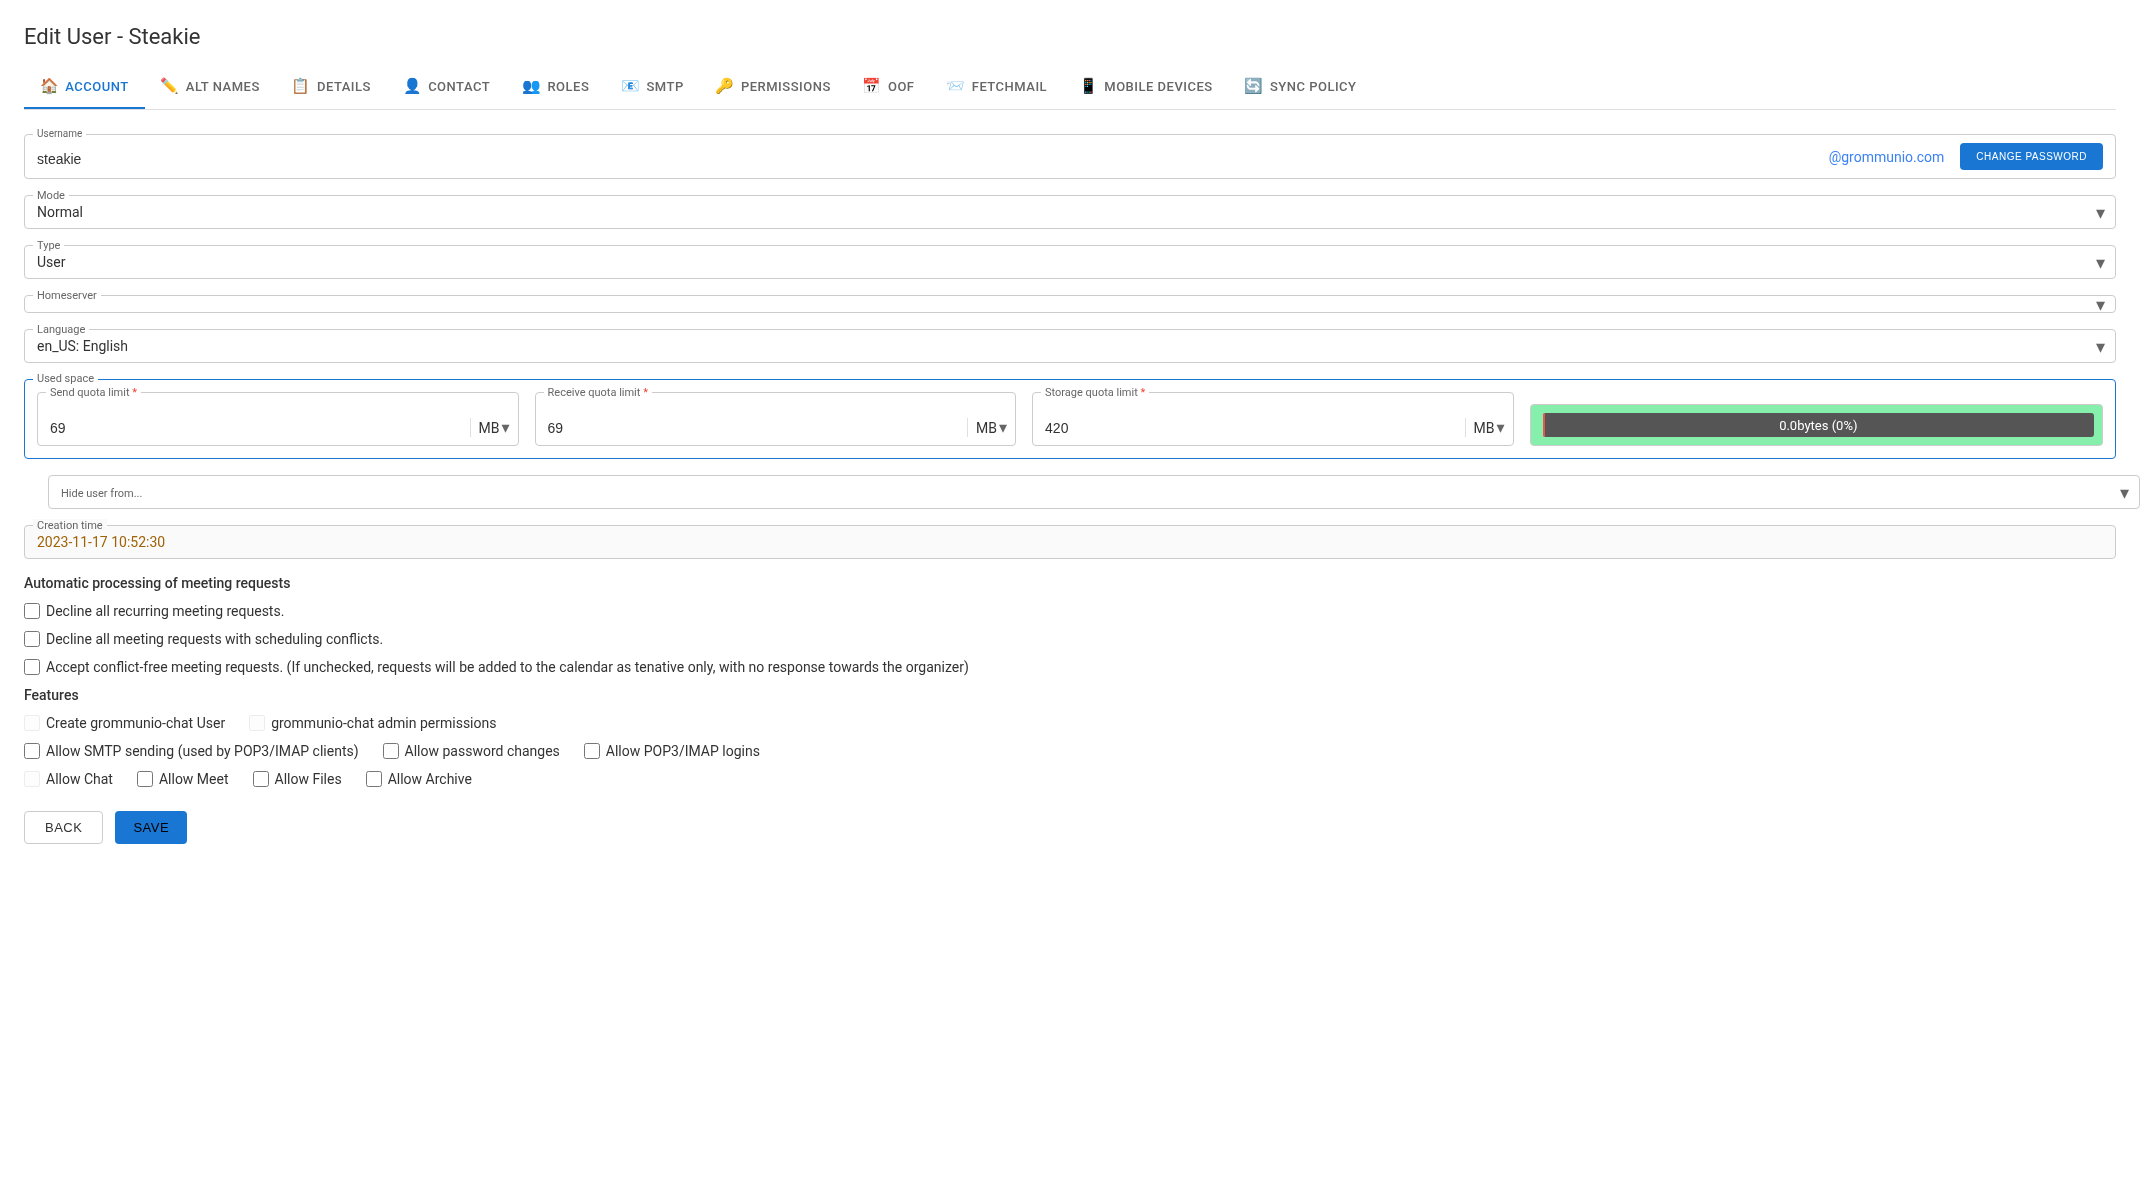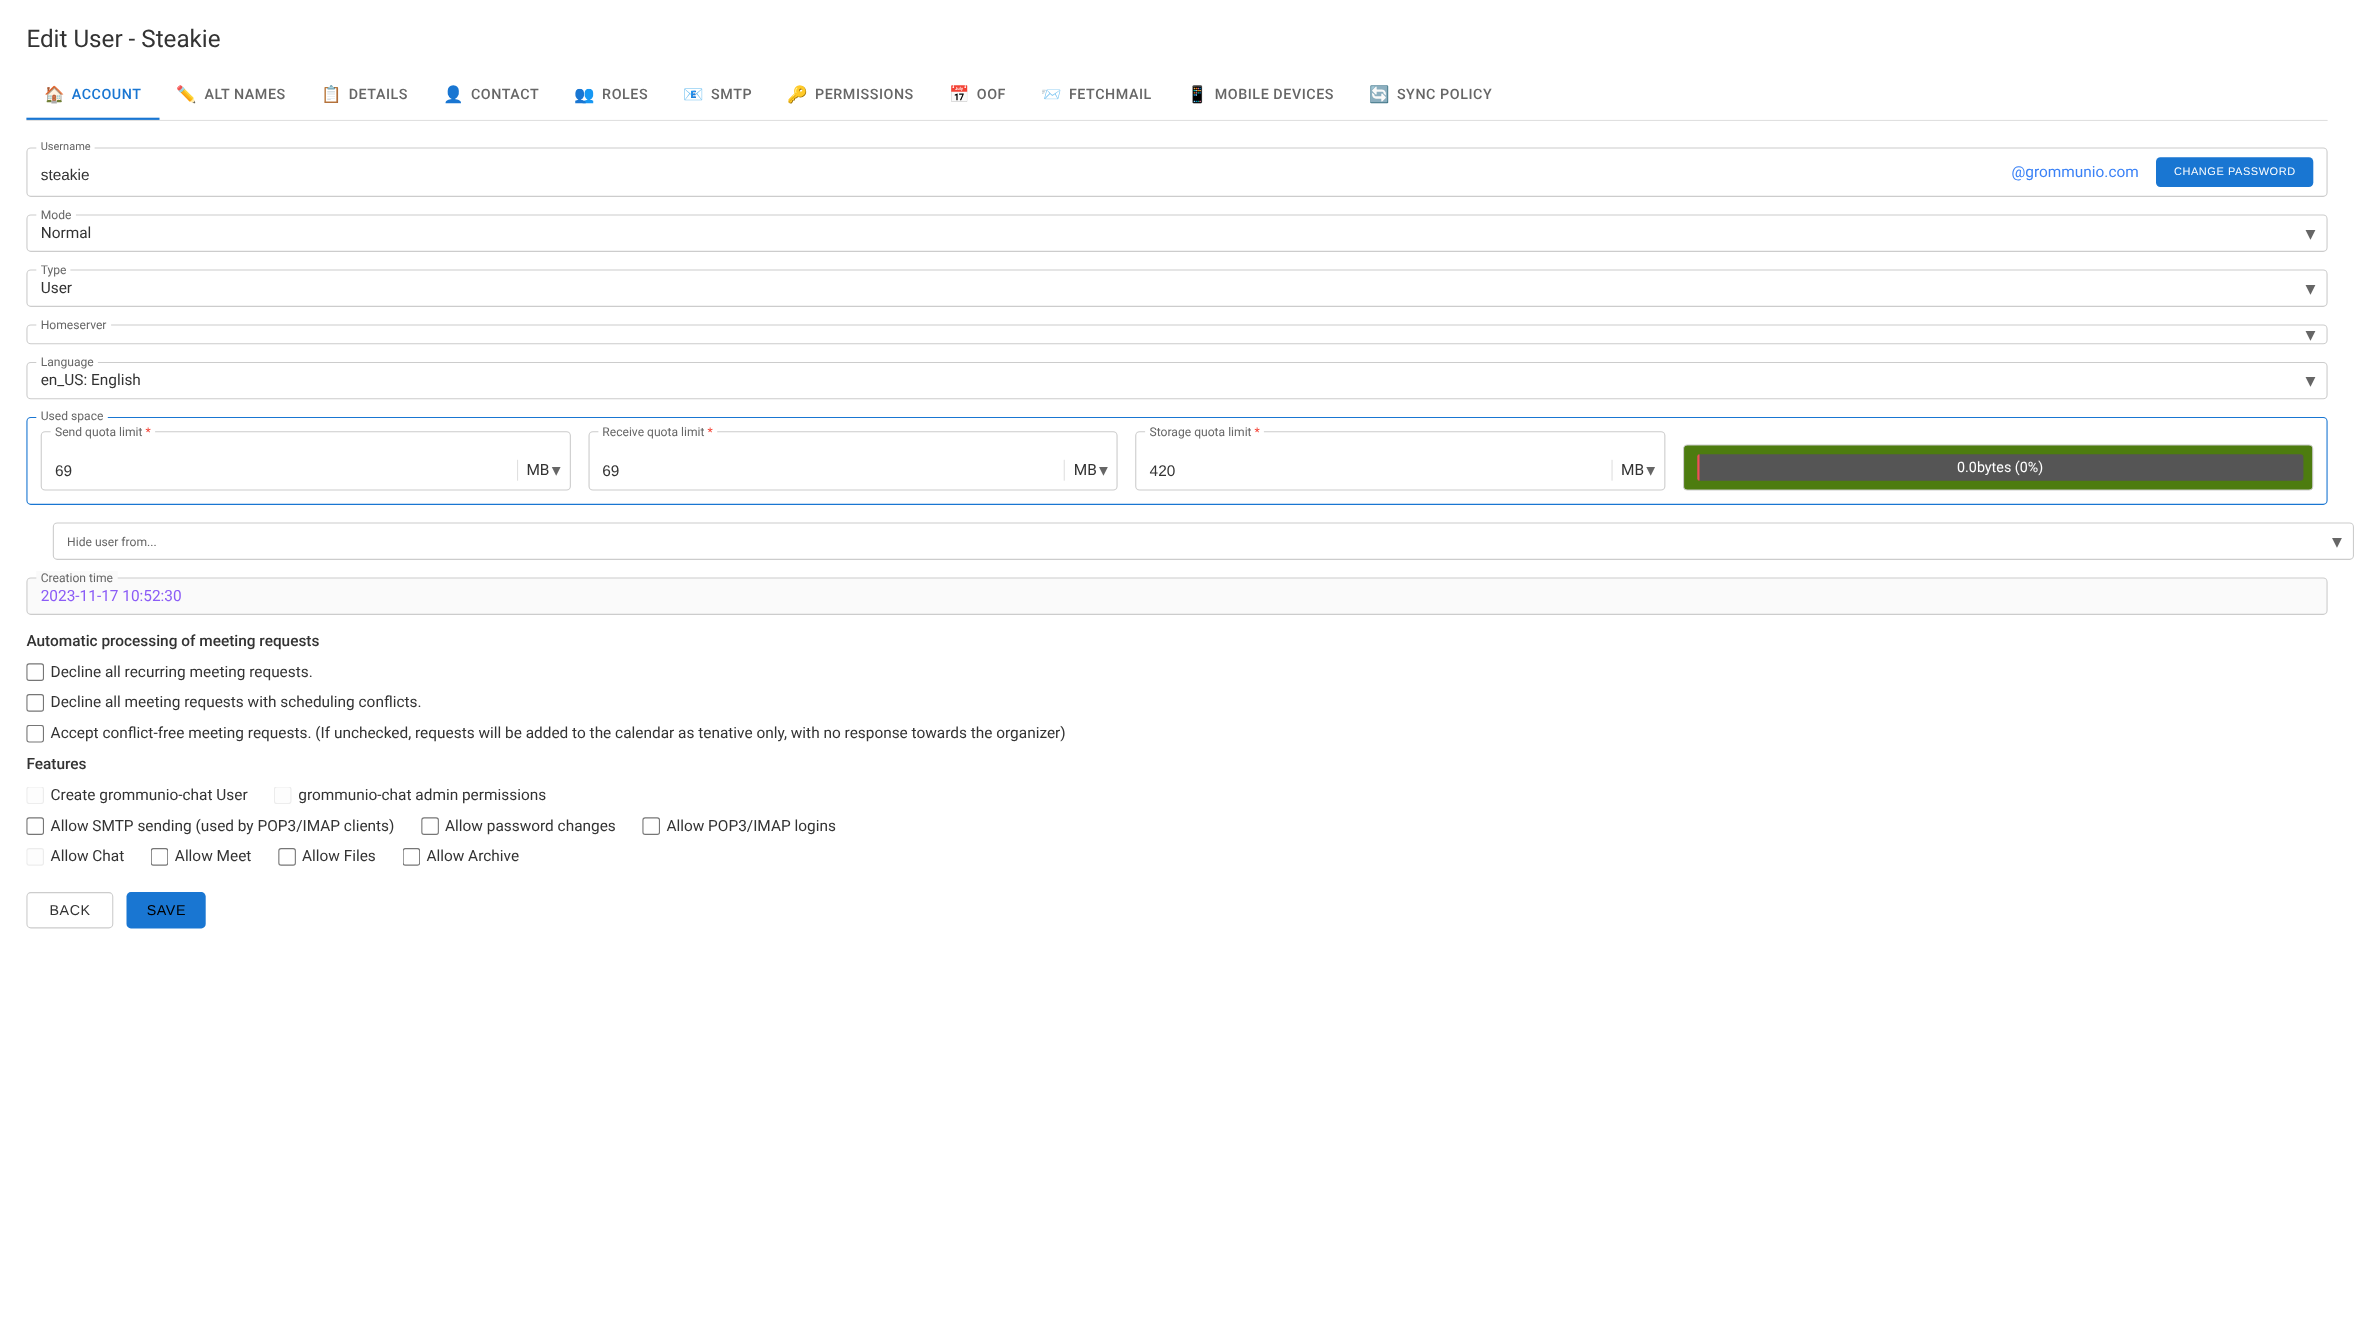--- a/index.html
+++ b/index.html
@@ -194,21 +194,21 @@
       cursor: pointer;
     }
     .quota-unit-arrow {
       font-size: 16px;
       color: #666;
     }
     .storage-bar-wrapper {
       flex: 1.2;
       border: 1px solid #ccc;
       border-radius: 4px;
-      background: #4d7c0f;
+      background: #86efac;
       padding: 8px 8px 8px 12px;
       position: relative;
       display: flex;
       align-items: center;
     }
     .storage-bar-inner {
       width: 100%;
       height: 24px;
       background: #555;
       border-radius: 3px;
@@ -268,21 +268,21 @@
       font-size: 11px;
       color: #666;
       position: absolute;
       top: -7px;
       left: 8px;
       background: #fafafa;
       padding: 0 4px;
     }
     .creation-time-value {
       font-size: 14px;
-      color: #8b5cf6;
+      color: #a16207;
       padding-top: 4px;
     }
     .section-heading {
       font-size: 14px;
       font-weight: 500;
       color: #333;
       margin-bottom: 12px;
       margin-top: 8px;
     }
     .checkbox-row {

